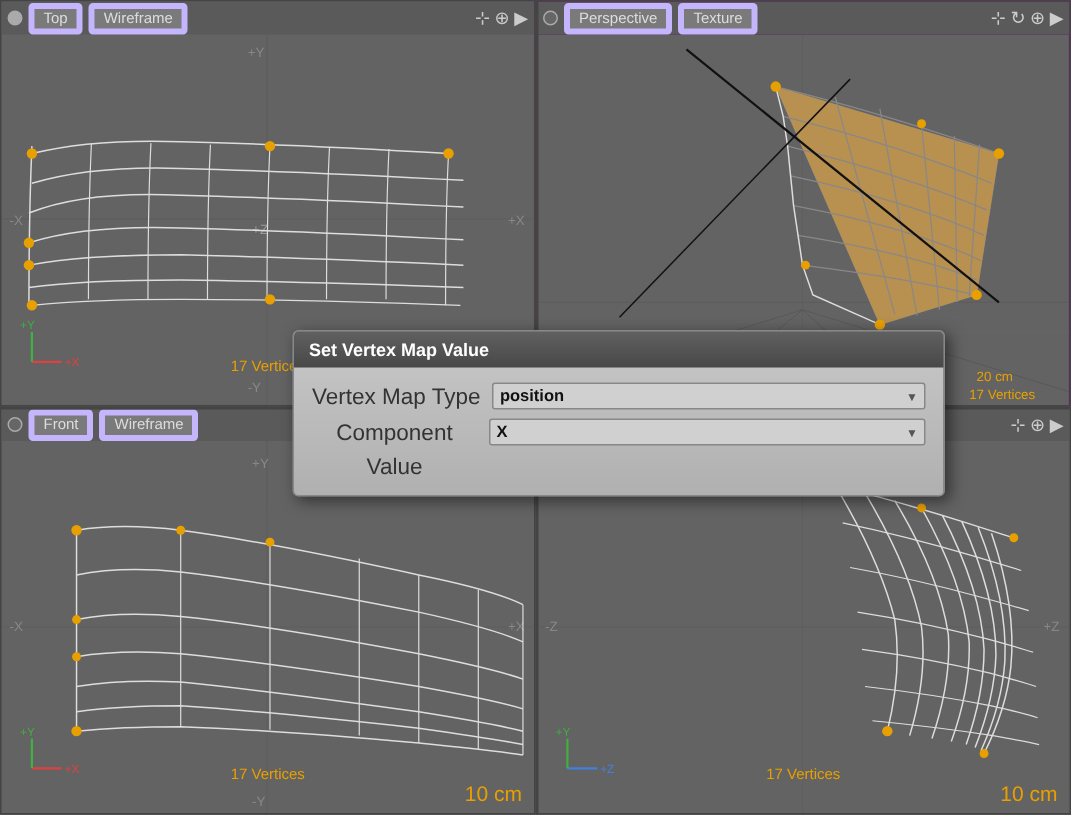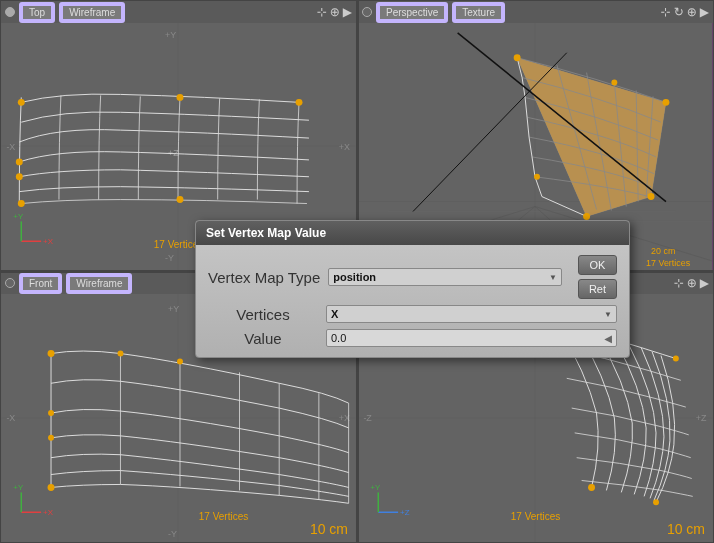--- a/index.html
+++ b/index.html
@@ -73,21 +73,20 @@
     }
 
     
     .vp-top-right {
       background: #701a75;
     }
 
     
     .vp-bottom-left {
       background: #636363;
-      padding-left: 45px;
     }
 
     
     .vp-bottom-right {
       background: #636363;
     }
 
     
     .vp-canvas {
       position: absolute;
@@ -508,37 +507,29 @@
   <div class="dialog">
     <div class="dialog-title">Set Vertex Map Value</div>
     <div class="dialog-body">
 
       <div class="dialog-row">
         <span class="dialog-label">Vertex Map Type</span>
         <div class="dialog-select" style="width:180px;">
           <span>position</span>
           <span class="dialog-select-arrow">▼</span>
         </div>
-        <div class="dialog-btn-row" style="display: flex; gap: 4px; margin-left: 8px;">
-          <div class="dialog-btn" style="display:inline-block; min-width:38px;">OK</div>
-          <div class="dialog-btn" style="display:inline-block; min-width:38px;">Ret</div>
-        </div>
       </div>
 
       <div class="dialog-row">
-        <span class="dialog-label">Vertices</span>
+        <span class="dialog-label">Component</span>
         <div class="dialog-select" style="width:180px;">
           <span>X</span>
           <span class="dialog-select-arrow">▼</span>
         </div>
       </div>
 
       <div class="dialog-row">
         <span class="dialog-label">Value</span>
-        <div class="dialog-input" style="width:180px;">
-          <span>0.0</span>
-          <span style="font-size:10px; color:#666;">◀</span>
-        </div>
       </div>
 
     </div>
   </div>
 </div>
 
 </body></html>

